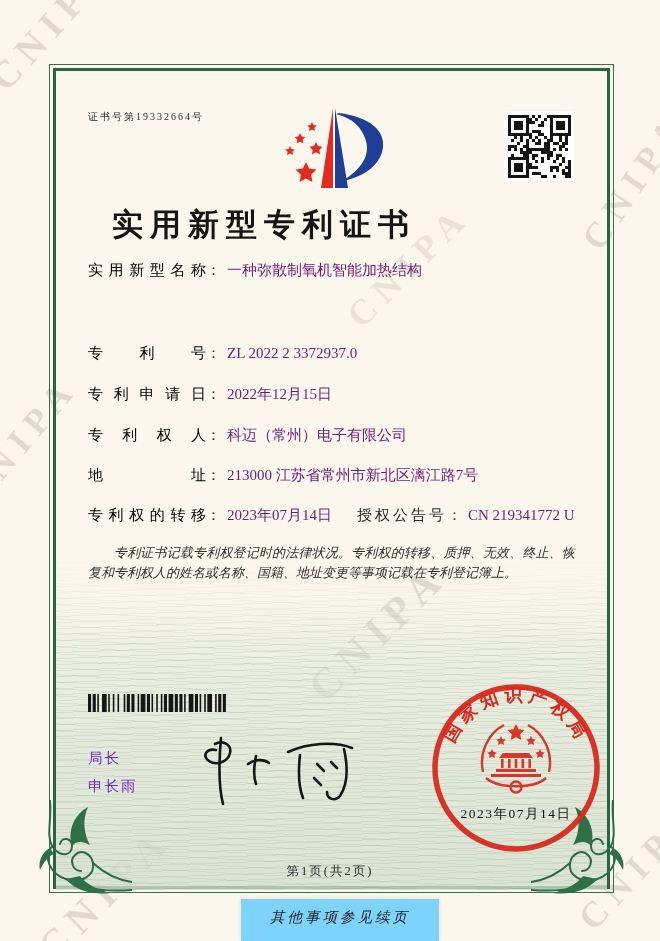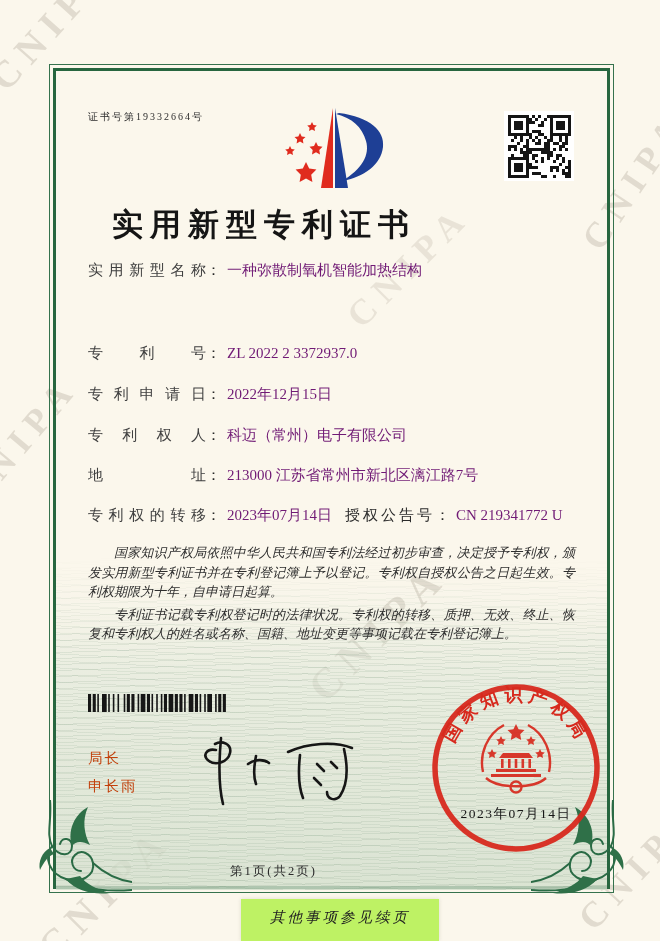--- a/index.html
+++ b/index.html
@@ -19,35 +19,35 @@
        linear-gradient(to bottom, rgba(224,232,220,0.0) 0, rgba(219,229,214,0.55) 120px, rgba(210,222,204,0.8) 100%);
      -webkit-mask-image:linear-gradient(to bottom,transparent 0,#000 95px);
      mask-image:linear-gradient(to bottom,transparent 0,#000 95px);}
   .cert-no{position:absolute;left:88px;top:110px;font-size:10px;letter-spacing:2px;color:#2c2c2c;}
   .logo{position:absolute;left:272px;top:100px;width:122px;height:96px;}
   .qr-box{position:absolute;left:504px;top:111px;width:70px;height:70px;background:#fff;}
   .qr-box svg{position:absolute;left:4px;top:4px;fill:#151515;}
   .title{position:absolute;left:0;top:204px;width:528px;text-align:center;font-size:31px;font-weight:700;
          letter-spacing:7px;color:#151515;}
   .row{position:absolute;left:88px;width:500px;font-size:15px;color:#262626;white-space:nowrap;}
-  .flabel{display:inline-block;width:118px;text-align:justify;text-align-last:justify;color:#404040;}
+  .flabel{display:inline-block;width:118px;text-align:justify;text-align-last:justify;color:#000000;}
   .flabel2{display:inline-block;letter-spacing:3px;color:#2b2b2b;}
   .colon{margin:0 2px 0 0;}
   .fvalue{margin-left:4px;color:#701a75;}
   .paras{position:absolute;left:88px;top:543px;width:487px;}
   .paras p{margin:0 0 3px 0;text-indent:2em;font-style:italic;font-size:13px;line-height:19.5px;
            color:#2e2e2e;text-align:justify;}
   .barcode{position:absolute;left:88px;top:694px;width:184px;height:18px;}
   .signer{position:absolute;left:88px;font-family:"Liberation Sans","DejaVu Sans",sans-serif;
-          font-size:14.5px;color:#c2410c;letter-spacing:2px;}
+          font-size:14.5px;color:#6d28d9;letter-spacing:2px;}
   .sig-svg{position:absolute;left:190px;top:726px;}
   .seal{position:absolute;left:428px;top:682px;width:176px;height:176px;}
-  .page-info{position:absolute;left:230px;top:863px;width:200px;font-size:12.5px;
+  .page-info{position:absolute;left:230px;top:863px;width:200px;text-align:center;font-size:12.5px;
              letter-spacing:2px;color:#2b2b2b;}
-  .foot-tab{position:absolute;left:241px;top:899px;width:198px;height:42px;background:#bef264;
+  .foot-tab{position:absolute;left:241px;top:899px;width:198px;height:42px;background:#7dd3fc;
             box-shadow:0 0 4px rgba(60,60,40,0.15);text-align:center;}
   .foot-tab span{display:inline-block;margin-top:9px;font-style:italic;font-size:14.5px;letter-spacing:3px;color:#222;}
   .flourish{position:absolute;top:800px;width:94px;height:96px;}
   .fl-left{left:38px;}
   .fl-right{left:531px;transform:scaleX(-1);}
 </style>
 </head>
 <body>
 
 <div class="page">
@@ -343,25 +343,24 @@
   <div class="row" style="top:385px">
     <span class="flabel">专利申请日</span><span class="colon">：</span><span class="fvalue">2022年12月15日</span>
   </div>
   <div class="row" style="top:426px">
     <span class="flabel">专利权人</span><span class="colon">：</span><span class="fvalue">科迈（常州）电子有限公司</span>
   </div>
   <div class="row" style="top:466px">
     <span class="flabel">地址</span><span class="colon">：</span><span class="fvalue">213000 江苏省常州市新北区漓江路7号</span>
   </div>
   <div class="row" style="top:506px">
-    <span class="flabel">专利权的转移</span><span class="colon">：</span><span class="fvalue" style="display:inline-block;width:118px;">2023年07月14日</span><span class="flabel2" style="text-align:right;">授权公告号</span><span class="colon">：</span><span class="fvalue">CN 219341772 U</span>
+    <span class="flabel">专利权的转移</span><span class="colon">：</span><span class="fvalue" style="display:inline-block;width:118px;">2023年07月14日</span><span class="flabel2" style="margin-left:12px;text-align:right;">授权公告号</span><span class="colon">：</span><span class="fvalue">CN 219341772 U</span>
   </div>
 
   <div class="paras">
-    <p>国家知识产权局依照中华人民共和国专利法经过初步审查，决定授予专利权，颁发实用新型专利证书并在专利登记簿上予以登记。专利权自授权公告之日起生效。专利权期限为十年，自申请日起算。</p>
     <p>专利证书记载专利权登记时的法律状况。专利权的转移、质押、无效、终止、恢复和专利权人的姓名或名称、国籍、地址变更等事项记载在专利登记簿上。</p>
   </div>
 
   <svg id="barcode" class="barcode" viewBox="0 0 184 18" preserveAspectRatio="none">
       <rect x="0.0" y="0" width="3.1" height="18" fill="#161616"></rect>
       <rect x="4.7" y="0" width="3.1" height="18" fill="#161616"></rect>
       <rect x="9.3" y="0" width="1.6" height="18" fill="#161616"></rect>
       <rect x="14.0" y="0" width="4.7" height="18" fill="#161616"></rect>
       <rect x="20.2" y="0" width="1.6" height="18" fill="#161616"></rect>
       <rect x="24.8" y="0" width="1.6" height="18" fill="#161616"></rect>

